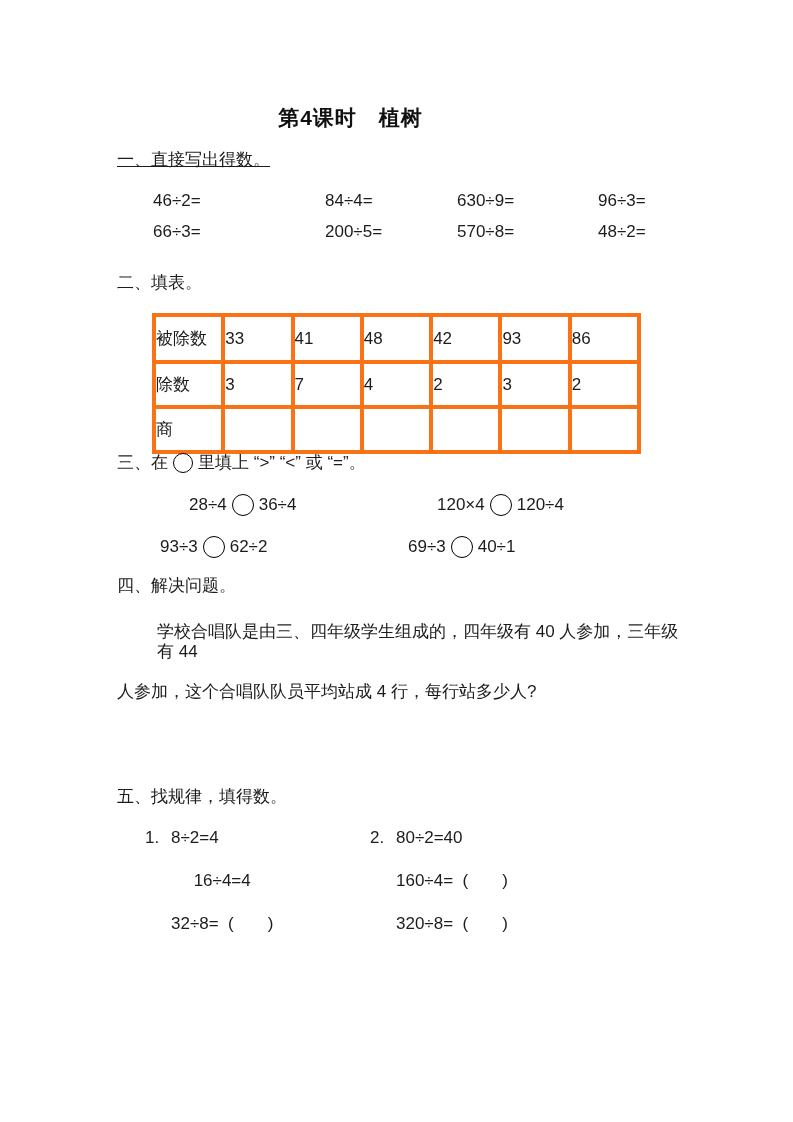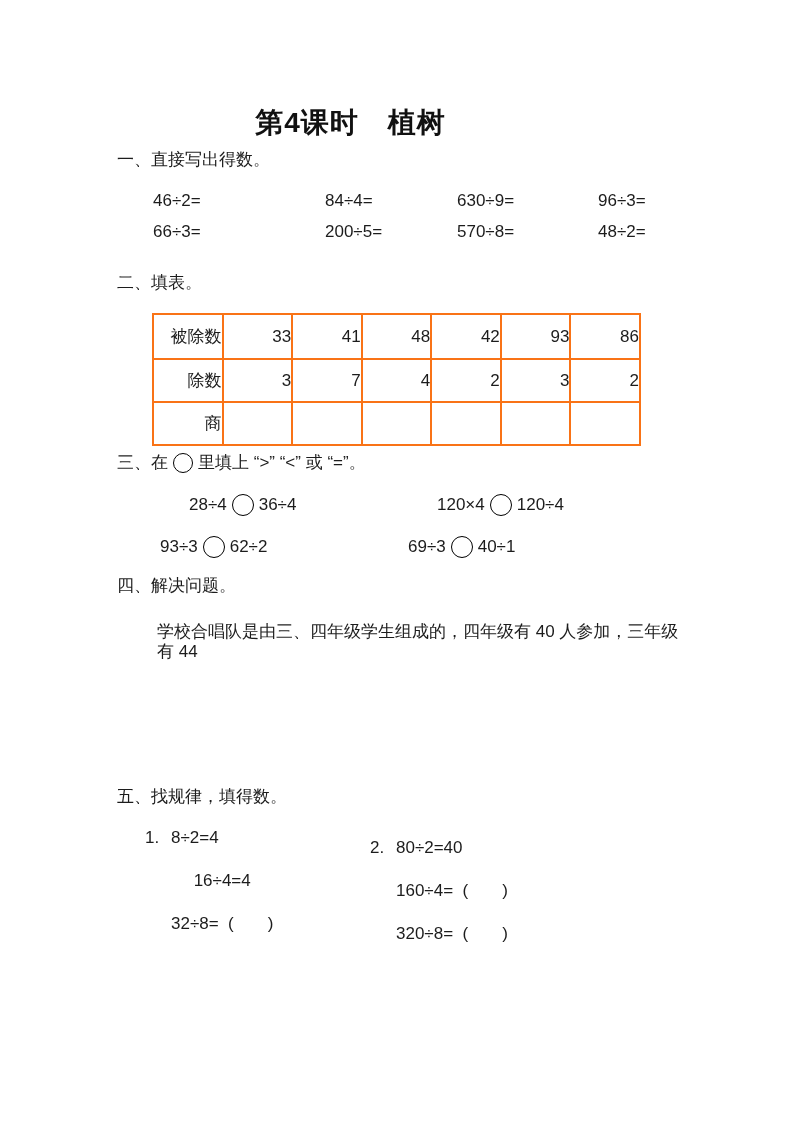--- a/index.html
+++ b/index.html
@@ -4,27 +4,27 @@
 <style>
   html,body { margin:0; padding:0; }
   body {
     width:793px; height:1122px; background:#ffffff; position:relative;
     font-family:"Liberation Sans","DejaVu Sans",sans-serif;
     color:#1c1c1c; font-size:17px;
   }
   .abs { position:absolute; }
   .title {
     top:104px; left:0; width:701px; text-align:center;
-    font-size:28px; font-weight:bold; letter-spacing:1px; color:#111;
+    font-size:21px; font-weight:bold; letter-spacing:1px; color:#111;
   }
   .heading { left:117px; line-height:20px; white-space:pre; }
   .eqrow { left:153px; display:grid; grid-template-columns:172px 132px 141px 100px; line-height:20px; }
   .eq { white-space:pre; }
   .wtable { border-collapse:collapse; table-layout:fixed; width:489px; }
-  .wtable td { border:2px solid #f97316; text-align:right; vertical-align:middle; padding:0; font-size:17px; }
+  .wtable td { border:4px solid #f97316; text-align:left; vertical-align:middle; padding:0; font-size:17px; }
   .wtable tr.r1 td { height:43px; }
   .wtable tr.r2 td { height:41px; }
   .wtable tr.r3 td { height:41px; }
   .circle {
     display:inline-block; width:20px; height:20px; box-sizing:border-box;
     border:1.6px solid #000; border-radius:50%; background:#fff;
     vertical-align:-5px; margin:0 5px;
   }
   .cmprow { left:160px; width:560px; height:24px; }
   .cmpgroup { position:absolute; top:0; display:inline-flex; align-items:center; }
@@ -36,21 +36,21 @@
   .group { line-height:20px; }
   .group .gline { margin-bottom:23px; white-space:pre; }
   .group .glabel { display:inline-block; width:26px; }
   .group .gline.cont { padding-left:26px;text-align:center; }
 </style>
 </head>
 <body>
 
 <div class="abs title">第4课时　植树</div>
 
-<div class="abs heading" style="top:150px;">一、直接写出得数。</div>
+<div class="abs heading" style="top:150px;text-decoration:underline;">一、直接写出得数。</div>
 <div class="abs eqrow" style="top:191px;">
   <span class="eq">46÷2=</span>
   <span class="eq">84÷4=</span>
   <span class="eq">630÷9=</span>
   <span class="eq">96÷3=</span>
 </div>
 <div class="abs eqrow" style="top:222px;">
   <span class="eq">66÷3=</span>
   <span class="eq">200÷5=</span>
   <span class="eq">570÷8=</span>
@@ -113,25 +113,26 @@
   <span class="cmpgroup" style="left:248px;justify-content:center;">
       <span class="expr">69÷3</span>
       <span class="circle"></span>
       <span class="expr">40÷1</span>
     </span>
 </div>
 
 <div class="abs heading" style="top:576px;">四、解决问题。</div>
 <div class="abs para" style="top:622px;">
   <div class="pline indent">学校合唱队是由三、四年级学生组成的，四年级有 40 人参加，三年级有 44</div>
+  <div class="pline">人参加，这个合唱队队员平均站成 4 行，每行站多少人?</div>
 </div>
 
 <div class="abs heading" style="top:787px;">五、找规律，填得数。</div>
 <div class="abs group" style="top:828px; left:145px;">
   <div class="gline"><span class="glabel">1.</span><span class="eq">8÷2=4</span></div>
   <div class="gline cont"><span class="eq">16÷4=4</span></div>
   <div class="gline cont"><span class="eq">32÷8=  (　　)</span></div>
 </div>
-<div class="abs group" style="top:828px; left:370px;margin-top:10px;">
+<div class="abs group" style="top:828px; left:370px;">
   <div class="gline"><span class="glabel">2.</span><span class="eq">80÷2=40</span></div>
   <div class="gline cont"><span class="eq">160÷4=  (　　)</span></div>
   <div class="gline cont"><span class="eq">320÷8=  (　　)</span></div>
 </div>
 
 </body></html>

